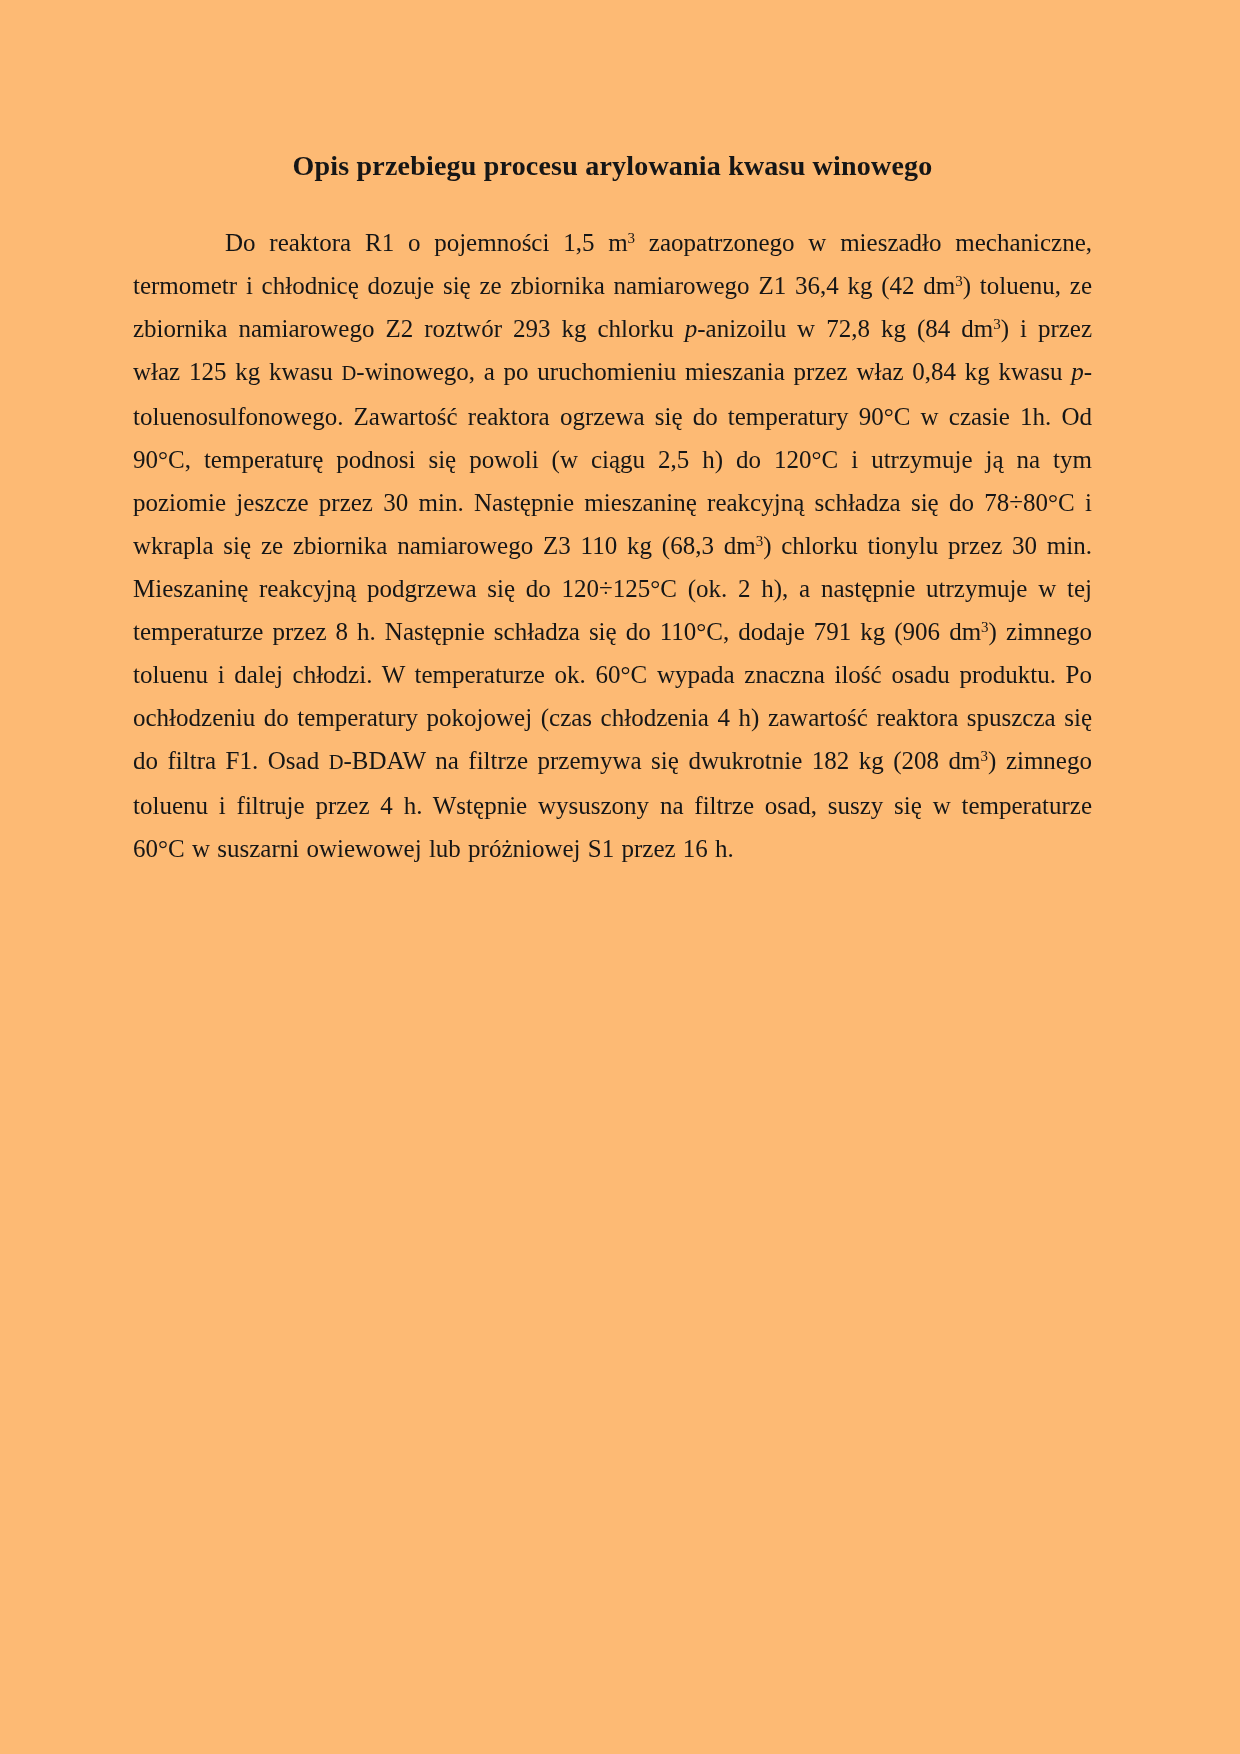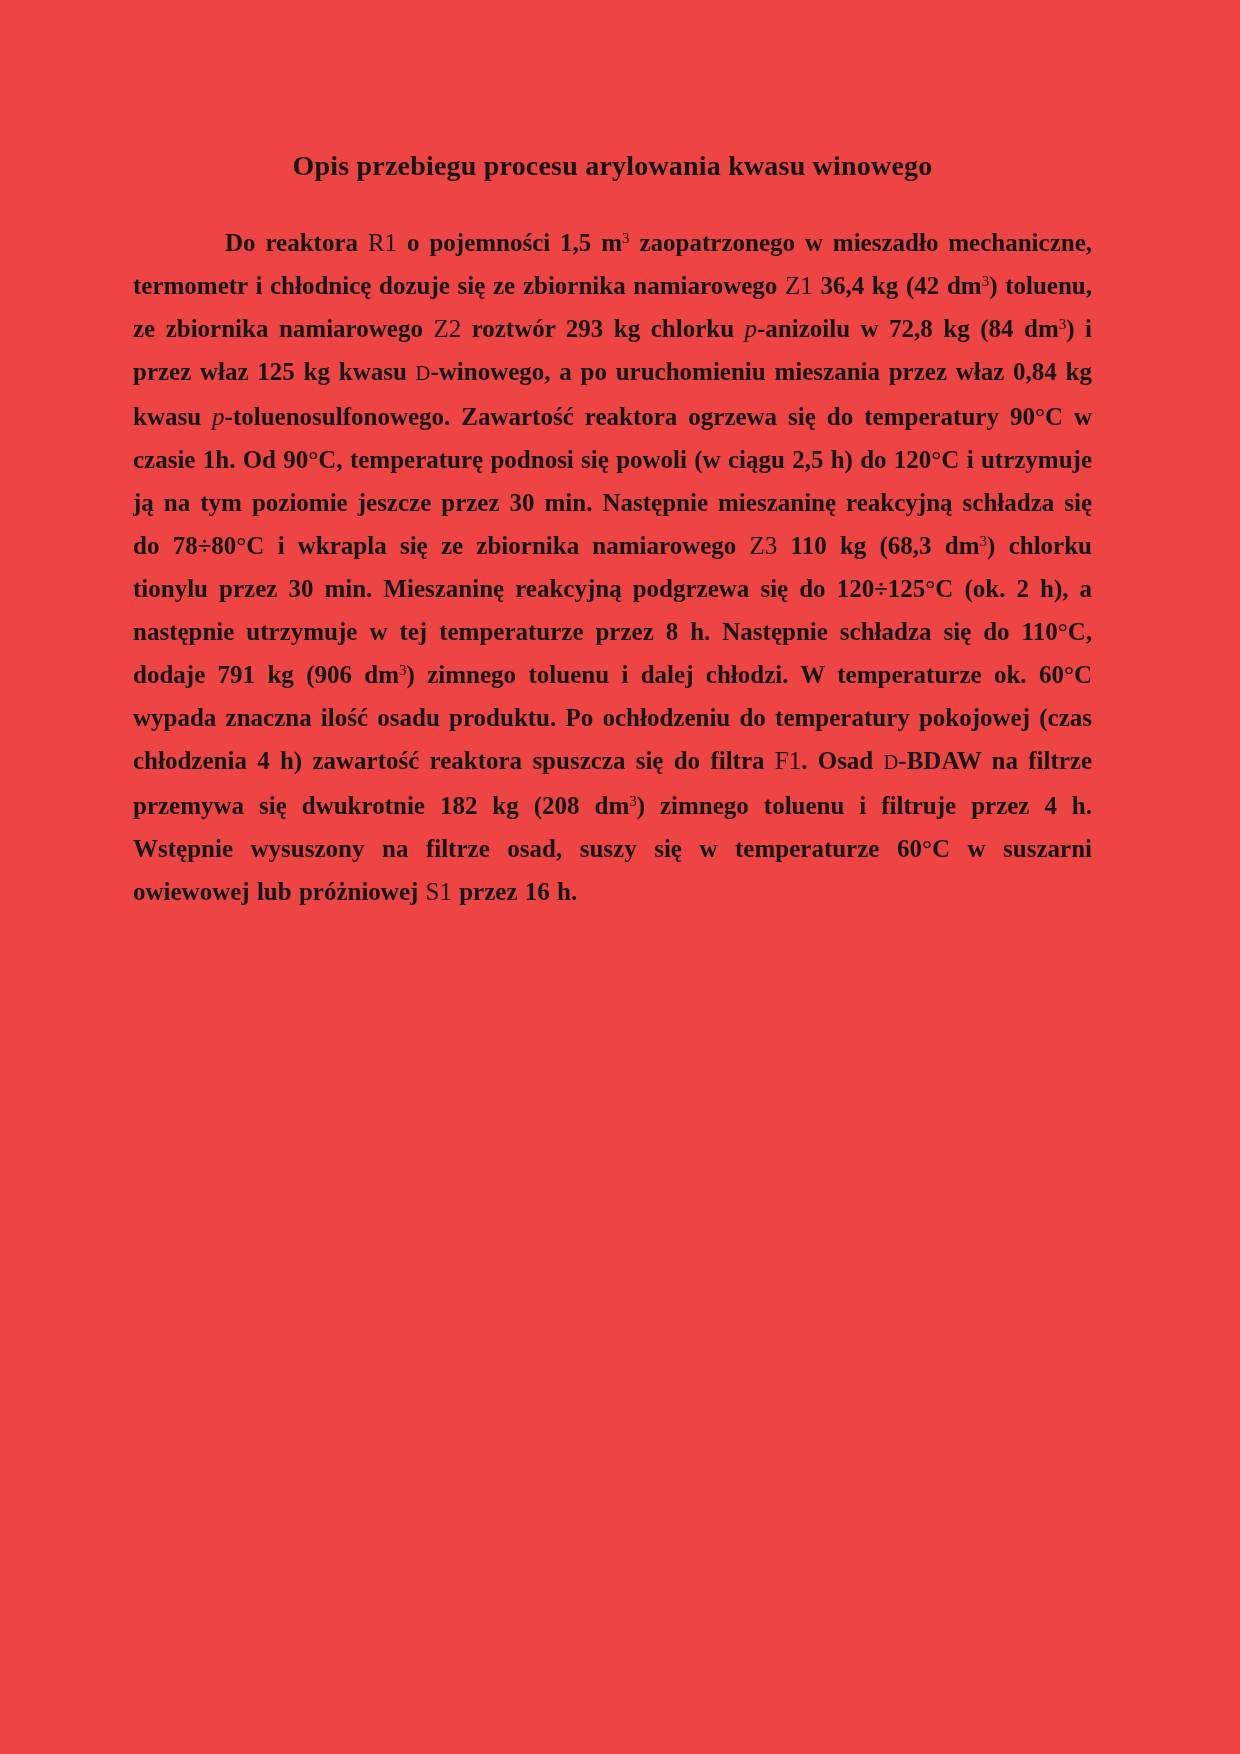--- a/index.html
+++ b/index.html
@@ -11,21 +11,21 @@
   body {
     width: 1240px;
     height: 1754px;
     font-family: "Liberation Serif", "DejaVu Serif", serif;
     color: #161616;
   }
   .page {
     position: relative;
     width: 1240px;
     height: 1754px;
-    background: #ef4444;
+    background: #fdba74;
     overflow: hidden;
   }
   .doc-title {
     position: absolute;
     top: 149px;
     left: 133px;
     width: 959px;
     margin: 0;
     text-align: center;
     font-size: 28px;
@@ -38,21 +38,21 @@
     top: 221px;
     left: 133px;
     width: 959px;
     margin: 0;
     text-align: justify;
     font-size: 25px;
     line-height: 43px;
     text-indent: 92px;
     word-spacing: 1px;
   }
-  .run-normal { font-weight: 700; }
+  .run-normal { font-weight: 400; }
   .run-bold { font-weight: 400; }
   .run-italic { font-style: italic; }
   .run-sup {
     font-size: 60%;
     line-height: 0;
     position: relative;
     top: -0.55em;
     letter-spacing: 0;
   }
   .run-smallcaps { font-size: 82%; }

